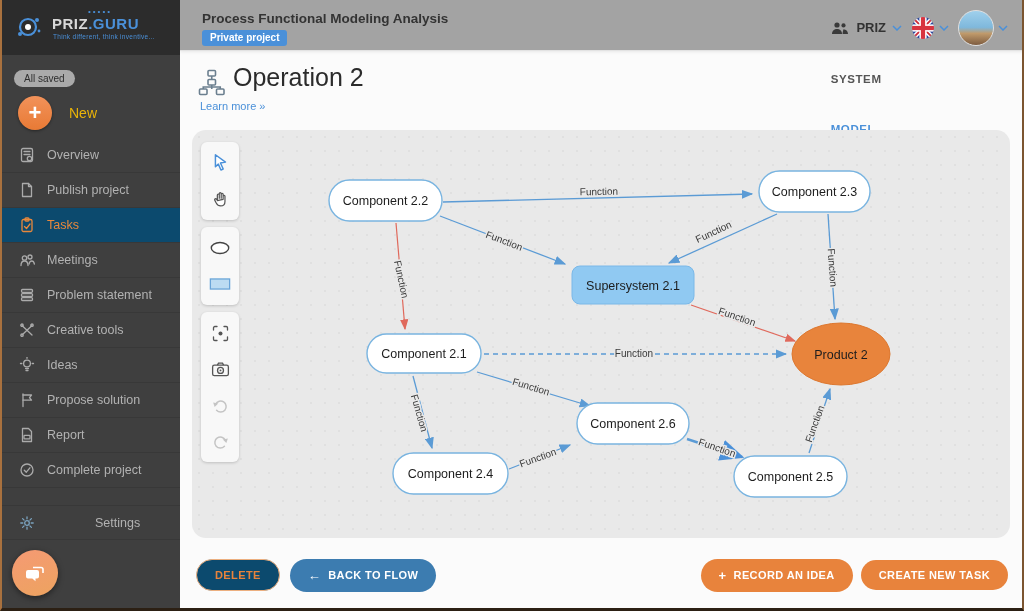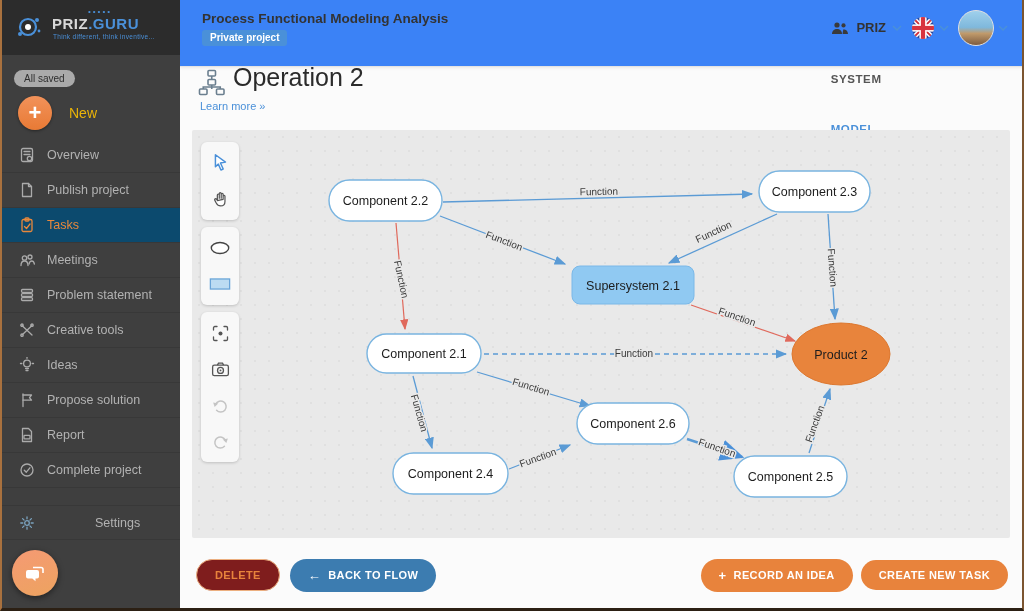--- a/index.html
+++ b/index.html
@@ -33,21 +33,21 @@
   .settings-row { position:absolute; top:367px; border-top:1px solid #383838; width:178px;gap:48px; }
   .nav svg, .settings-row svg { stroke:#ababab; fill:none; stroke-width:1.3; stroke-linecap:round; stroke-linejoin:round; }
   .icon-tasks svg { stroke:#e8883c; }
   .icon-settings svg { stroke:#7ba3bf; }
 
   .chat-fab { position:absolute; left:10px; bottom:12px; width:46px; height:46px; border-radius:50%;
               background:linear-gradient(160deg,#f59a74,#eda35f); display:flex; align-items:center; justify-content:center;
               box-shadow:0 2px 6px rgba(0,0,0,.45); cursor:pointer; z-index:9; }
 
   
-  .topbar { position:absolute; left:178px; top:0; width:844px; height:67px; background:#3b82f6;
+  .topbar { position:absolute; left:178px; top:0; width:844px; height:51px; background:#a3a3a3;
             border-bottom:1px solid #e3e3e3; box-shadow:0 1px 3px rgba(0,0,0,.08); z-index:4; }
   .proj-title { position:absolute; left:22px; top:11px; font-size:13.5px; font-weight:bold; color:#333; }
   .privacy-badge { position:absolute; left:22px; top:30px; background:#4a90d9; color:#fff; font-size:10px;
                    font-weight:bold; padding:2px 8px 3px; border-radius:3px; }
   .top-right { position:absolute; right:16px; top:0; height:55px; display:flex; align-items:center; gap:9px; }
   .team-chip { display:flex; align-items:center; gap:6px; cursor:pointer; }
   .team-name { font-size:13px; font-weight:bold; color:#333; }
   .flag-chip, .avatar-chip { display:flex; align-items:center; gap:4px; cursor:pointer; }
   .avatar { width:36px; height:36px; border-radius:50%;
             background:linear-gradient(180deg,#9fd0ec 0%,#7fb8dc 48%,#c09a6b 66%,#7d5c40 100%);
@@ -58,41 +58,41 @@
   .op-icon { position:absolute; left:18px; top:14px; width:27px; height:27px; }
   .op-icon svg { stroke:#6b7f8f; fill:none; stroke-width:1.6; }
   .page-title { position:absolute; left:53px; top:8px; font-size:25px; font-weight:500; color:#2b2b2b; }
   .learn-more { position:absolute; left:20px; top:45px; font-size:11px; color:#4a90d9; cursor:pointer; }
   .tabs { position:absolute; right:30px; top:18px; display:flex; gap:28px;flex-direction:column; }
   .tab { font-size:11.5px; font-weight:bold; letter-spacing:.6px; color:#555; padding-bottom:10px; cursor:pointer; }
   .tab.active { color:#4a90d9; border-bottom:2px solid #4a90d9; }
 
   
   .canvas { position:absolute; left:190px; top:130px; width:818px; height:408px; background:#e9e9e9;
-            border-radius:2px; background-image:radial-gradient(#e0e0e0 1px, transparent 1px); background-size:14px 14px; }
+            border-radius:14px; background-image:radial-gradient(#e0e0e0 1px, transparent 1px); background-size:14px 14px; }
   .diagram { position:absolute; left:0; top:0; width:818px; height:408px; }
   .toolbox { position:absolute; left:9px; top:12px; width:38px; z-index:3; display:flex; flex-direction:column; gap:7px; }
   .tool-card { background:#f8f8f8; border-radius:6px; box-shadow:0 1px 3px rgba(0,0,0,.18); padding:3px 0; }
   .tool-btn { width:38px; height:36px; display:flex; align-items:center; justify-content:center; cursor:pointer; }
   .nlabel { font-size:12.5px; fill:#1d1d1d; text-anchor:middle; }
   .elabel { font-size:10px; fill:#3a3a3a; text-anchor:middle; paint-order:stroke; stroke:#e9e9e9; stroke-width:3px; }
   .edge-blue { stroke:#5b9bd5; stroke-width:1.3; fill:none; }
   .edge-blue.thick { stroke-width:2.4; }
   .edge-blue.dashed { stroke-dasharray:5 4; }
   .edge-red { stroke:#e0695c; stroke-width:1.2; fill:none; }
   .node-comp { fill:#ffffff; stroke:#79b4e0; stroke-width:1.4; }
   .node-super { fill:#90c9f2; stroke:#7ab8e8; stroke-width:1; }
   .node-prod { fill:#e8843c; stroke:#dd7830; stroke-width:1; }
 
   
   .footer { position:absolute; left:178px; bottom:0; width:844px; height:66px; background:#fbfbfb;
             display:flex; align-items:center; padding:0 16px; }
   .btn { border-radius:17px; font-size:11px; font-weight:bold; letter-spacing:.4px; padding:9px 18px;
          display:flex; align-items:center; gap:7px; cursor:pointer; white-space:nowrap; }
-  .btn-delete { border:1px solid #ecaf7f; color:#e8833c; background:#7f1d1d; }
+  .btn-delete { border:1px solid #ecaf7f; color:#e8833c; background:#0c4a6e; }
   .btn-back { background:#3c7cb0; color:#fff; margin-left:10px; }
   .btn-orange { background:#e8833c; color:#fff; }
   .footer .spacer { flex:1; }
   .btn + .btn-orange { margin-left:8px; }
   .btn .pre { font-size:13px; font-weight:bold; }
 </style>
 </head>
 <body>
 
 <div class="window">

